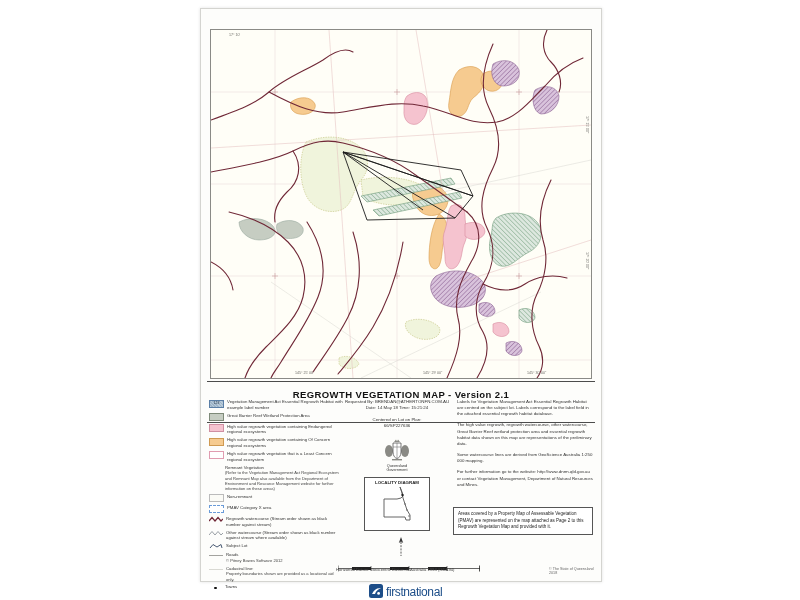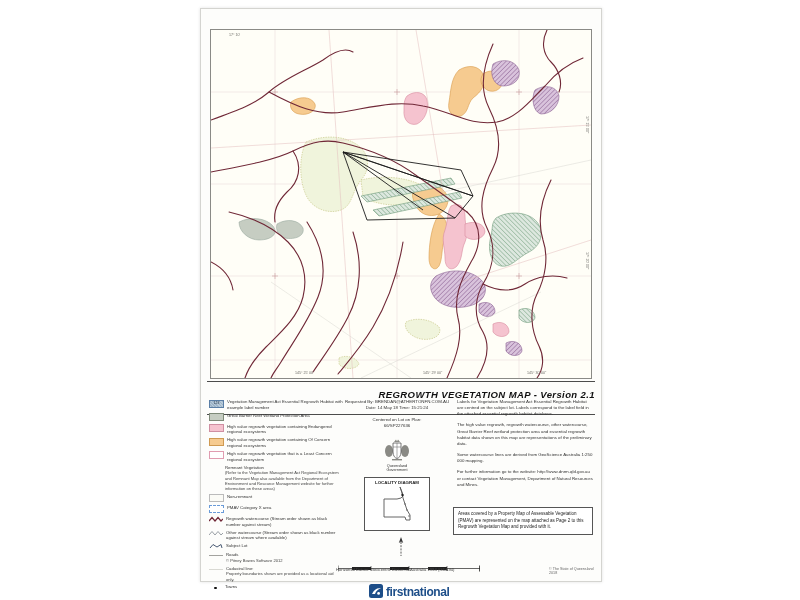--- a/index.html
+++ b/index.html
@@ -6,21 +6,21 @@
   body{width:800px;height:600px;background:#ffffff;position:relative;overflow:hidden;
        font-family:"Liberation Sans",sans-serif;color:#222;}
   .page{position:absolute;left:200px;top:8px;width:400px;height:572px;background:#fdfdfb;
         border:1px solid #d4d4d0;box-shadow:0 0 3px rgba(0,0,0,.12);}
   .map-frame{position:absolute;left:9px;top:20px;width:380px;height:348px;
              border:1px solid #8a8a86;background:#fffef7;overflow:hidden;}
   .map-frame svg{display:block;}
   .maplabel{position:absolute;font-size:3.6px;color:#6b6b66;white-space:nowrap;}
   .maplabel.rot{writing-mode:vertical-rl;}
   .title-bar{position:absolute;left:6px;right:6px;top:372px;border-top:1px solid #4c4c4c;
-             border-bottom:1px solid #4c4c4c;text-align:right;padding:2px 0 12px;font-style:italic;}
+             border-bottom:1px solid #4c4c4c;text-align:center;padding:2px 0 20px;}
   .title-bar b{font-size:9.5px;letter-spacing:.4px;color:#111;}
   
   .leg{position:absolute;left:8px;top:390px;width:134px;display:flex;flex-direction:column;gap:2.5px;}
   .leg-item{display:flex;gap:3px;align-items:flex-start;}
   .leg-txt{font-size:4.3px;line-height:1.3;color:#333;}
   .leg-sub{font-size:4.1px;line-height:1.3;color:#444;display:block;}
   .sw{flex:0 0 13px;height:6px;border:.5px solid #999;margin-top:.5px;position:relative;
       display:flex;align-items:center;justify-content:center;}
   .sw i{font-style:normal;font-size:3.4px;color:#234;line-height:1;}
   .sw-essential{background:repeating-linear-gradient(45deg,#b9cbd9,#b9cbd9 1.2px,#9db4c8 1.2px,#9db4c8 2.2px);border-color:#5b7fa6;}
@@ -53,21 +53,21 @@
   .rightcol{position:absolute;left:256px;top:390px;width:136px;}
   .note{font-size:4.4px;line-height:1.4;color:#333;margin:0 0 5px 0;}
   .pmav-box{position:absolute;left:252px;top:498px;width:130px;border:1px solid #555;
             background:#fff;padding:3px 4px;}
   .pmav-box p{margin:0;font-size:4.5px;line-height:1.45;color:#222;}
   
   .brand{position:absolute;left:369px;top:582px;display:flex;align-items:center;gap:3px;}
   .brand .bicon{width:14px;height:14px;background:#1d4e89;border-radius:2.5px;display:flex;
                 align-items:center;justify-content:center;}
   .brand .btxt{position:relative;}
-  .brand .bname{font-size:12px;font-weight:bold;color:#1d4e89;letter-spacing:-.4px;line-height:1;}
+  .brand .bname{font-size:12px;font-weight:normal;color:#1d4e89;letter-spacing:-.4px;line-height:1;}
   
   .grid{stroke:#e4d6d4;stroke-width:.5;}
   .tick{stroke:#c9a09d;stroke-width:.6;}
   .cad{stroke:#e3bcbc;stroke-width:.5;fill:none;}
   .cad2{stroke:#d9d9d2;stroke-width:.5;fill:none;}
   .stream{stroke:#702837;stroke-width:1.1;fill:none;stroke-linecap:round;}
   .lot{stroke:#1c1c1c;stroke-width:.9;fill:none;}
   .pale{fill:#f0f4dc;stroke:#b9b96a;stroke-width:.5;stroke-dasharray:1.5 1;}
   .gbr{fill:#c6cdc2;stroke:#8fa096;stroke-width:.5;}
   .pink{fill:#f5c3cf;stroke:#d88ca0;stroke-width:.6;}

